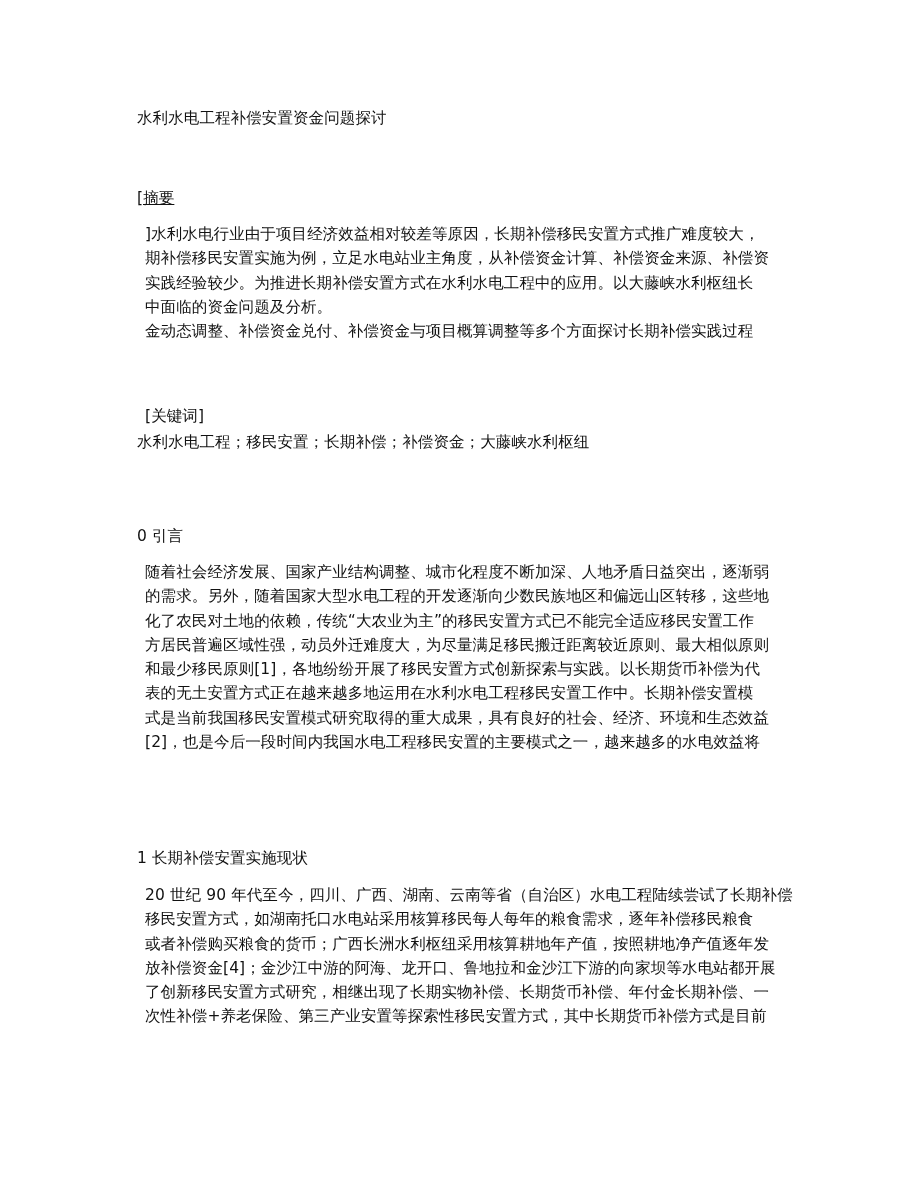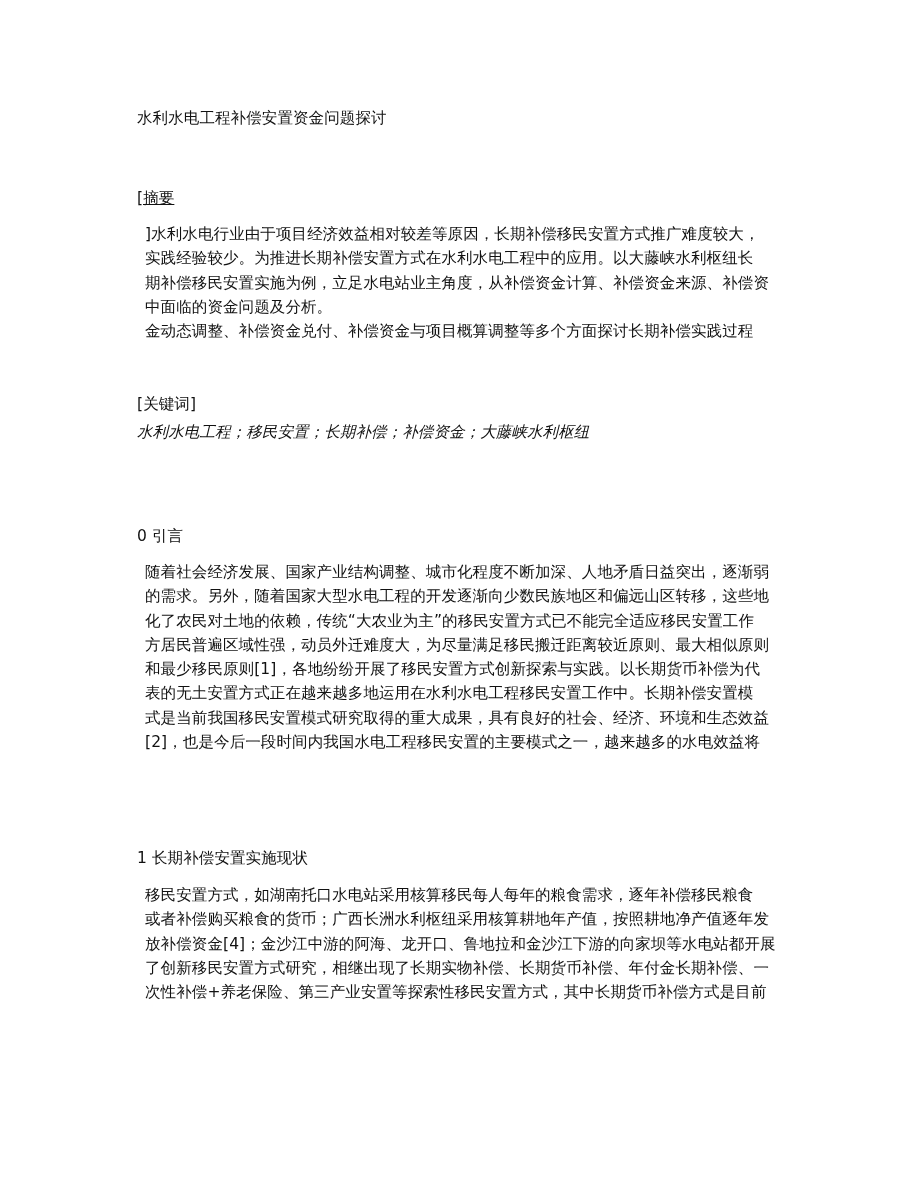--- a/index.html
+++ b/index.html
@@ -44,46 +44,47 @@
 <body>
 
 <div class="page">
 
   <div class="block heading" style="top:108px;">水利水电工程补偿安置资金问题探讨</div>
 
   <div class="block heading" style="top:188px;text-decoration:underline;">[摘要</div>
 
   <div class="block para" style="top:222px;">
     <div>]水利水电行业由于项目经济效益相对较差等原因，长期补偿移民安置方式推广难度较大，</div>
+    <div>期补偿移民安置实施为例，立足水电站业主角度，从补偿资金计算、补偿资金来源、补偿资</div>
     <div>实践经验较少。为推进长期补偿安置方式在水利水电工程中的应用。以大藤峡水利枢纽长</div>
-    <div>期补偿移民安置实施为例，立足水电站业主角度，从补偿资金计算、补偿资金来源、补偿资</div>
     <div>中面临的资金问题及分析。</div>
     <div>金动态调整、补偿资金兑付、补偿资金与项目概算调整等多个方面探讨长期补偿实践过程</div>
   </div>
 
-  <div class="block heading" style="top:394px;">[关键词]</div>
+  <div class="block heading" style="top:406px;margin-left:8px;">[关键词]</div>
 
-  <div class="block heading" style="top:422px;font-style:italic;">水利水电工程；移民安置；长期补偿；补偿资金；大藤峡水利枢纽</div>
+  <div class="block heading" style="top:432px;">水利水电工程；移民安置；长期补偿；补偿资金；大藤峡水利枢纽</div>
 
   <div class="block heading" style="top:526px;">0 引言</div>
 
   <div class="block para" style="top:560px;">
     <div>随着社会经济发展、国家产业结构调整、城市化程度不断加深、人地矛盾日益突出，逐渐弱</div>
     <div>的需求。另外，随着国家大型水电工程的开发逐渐向少数民族地区和偏远山区转移，这些地</div>
     <div>化了农民对土地的依赖，传统“大农业为主”的移民安置方式已不能完全适应移民安置工作</div>
     <div>方居民普遍区域性强，动员外迁难度大，为尽量满足移民搬迁距离较近原则、最大相似原则</div>
     <div>和最少移民原则[1]，各地纷纷开展了移民安置方式创新探索与实践。以长期货币补偿为代</div>
     <div>表的无土安置方式正在越来越多地运用在水利水电工程移民安置工作中。长期补偿安置模</div>
     <div>式是当前我国移民安置模式研究取得的重大成果，具有良好的社会、经济、环境和生态效益</div>
     <div>[2]，也是今后一段时间内我国水电工程移民安置的主要模式之一，越来越多的水电效益将</div>
   </div>
 
   <div class="block heading" style="top:848px;">1 长期补偿安置实施现状</div>
 
   <div class="block para" style="top:883px;">
+    <div>20 世纪 90 年代至今，四川、广西、湖南、云南等省（自治区）水电工程陆续尝试了长期补偿</div>
     <div>移民安置方式，如湖南托口水电站采用核算移民每人每年的粮食需求，逐年补偿移民粮食</div>
     <div>或者补偿购买粮食的货币；广西长洲水利枢纽采用核算耕地年产值，按照耕地净产值逐年发</div>
     <div>放补偿资金[4]；金沙江中游的阿海、龙开口、鲁地拉和金沙江下游的向家坝等水电站都开展</div>
     <div>了创新移民安置方式研究，相继出现了长期实物补偿、长期货币补偿、年付金长期补偿、一</div>
     <div>次性补偿+养老保险、第三产业安置等探索性移民安置方式，其中长期货币补偿方式是目前</div>
   </div>
 
 </div>
 
 </body></html>

